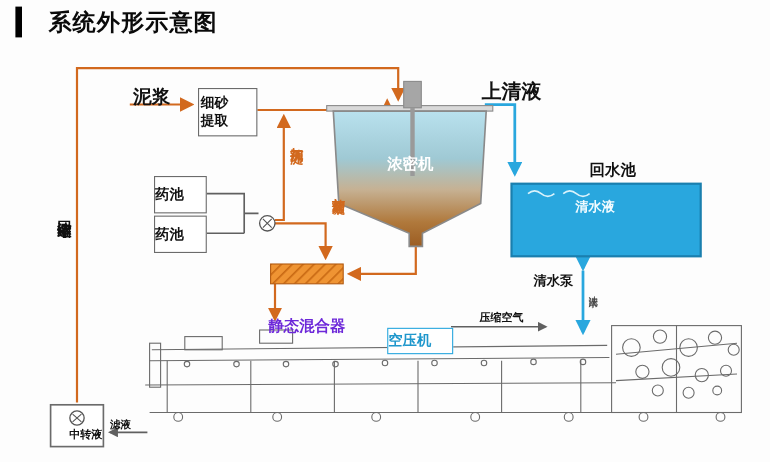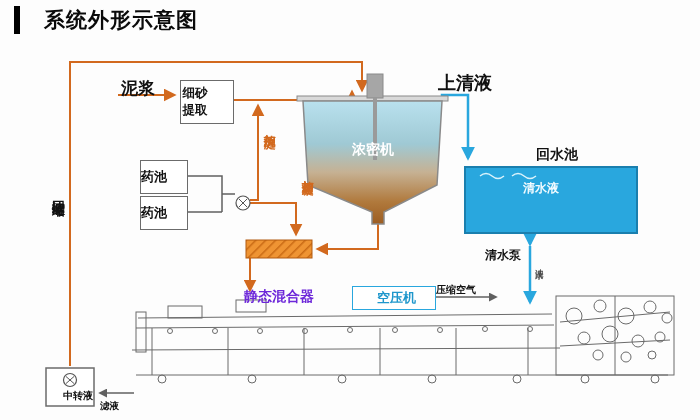--- a/index.html
+++ b/index.html
@@ -189,21 +189,21 @@
   <div class="lbl vert orangeTxt" style="left:262px;top:124px;font-size:12px;font-weight:700;">加药沉淀</div>
 
   <div class="lbl vert orangeTxt" style="left:300px;top:170px;font-size:12px;font-weight:700;">加药絮凝</div>
 
   <div class="lbl" style="left:244px;top:260px;font-size:14px;font-weight:700;color:#6d28d9;margin-top:28px;">静态混合器</div>
 
   <div class="lbl vert" style="left:50px;top:190px;font-size:13px;font-weight:700;">回浓缩罐</div>
 
   <div class="lbl" style="left:46px;top:390px;width:64px;text-align:center;font-size:10px;font-weight:600;">中转液</div>
 
-  <div class="lbl" style="left:100px;top:401px;font-size:9.5px;font-weight:600;">滤液</div>
-
-  <div class="box" style="left:352px;top:286px;width:58px;height:22px;border:1.5px solid #29a7de;padding-left:24px;">
+  <div class="lbl" style="left:100px;top:382px;font-size:9.5px;font-weight:600;">滤液</div>
+
+  <div class="box" style="left:352px;top:298px;width:58px;height:22px;border:1.5px solid #29a7de;">
     <span style="font-size:13px;font-weight:700;color:#1f97cc;">空压机</span>
   </div>
 
   <div class="lbl" style="left:436px;top:284px;font-size:10px;font-weight:600;">压缩空气</div>
 
 </div>
 
 </body></html>

